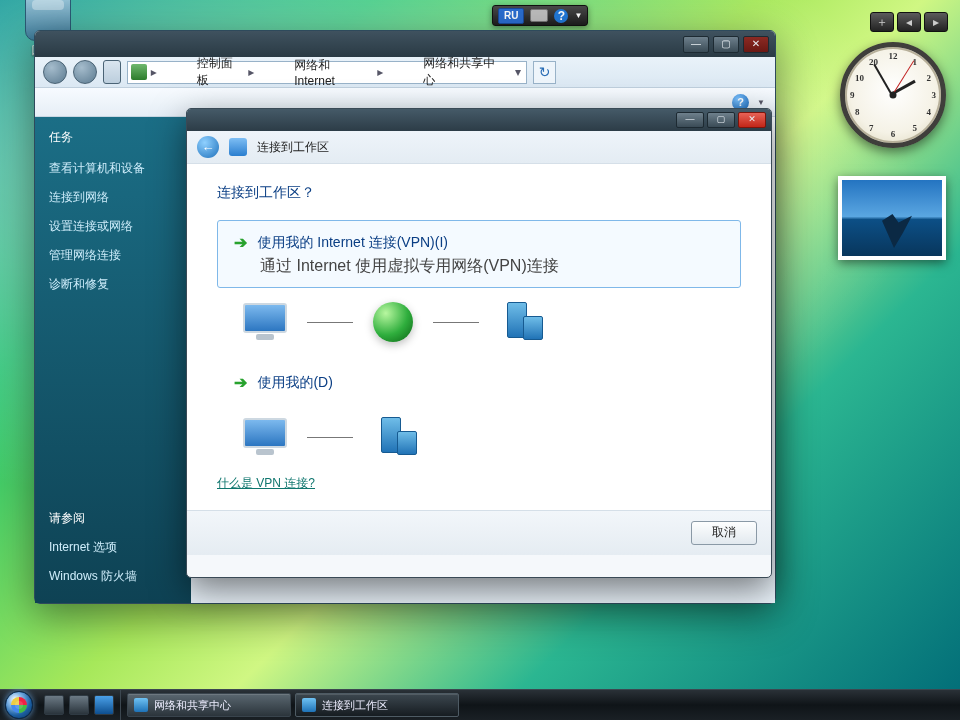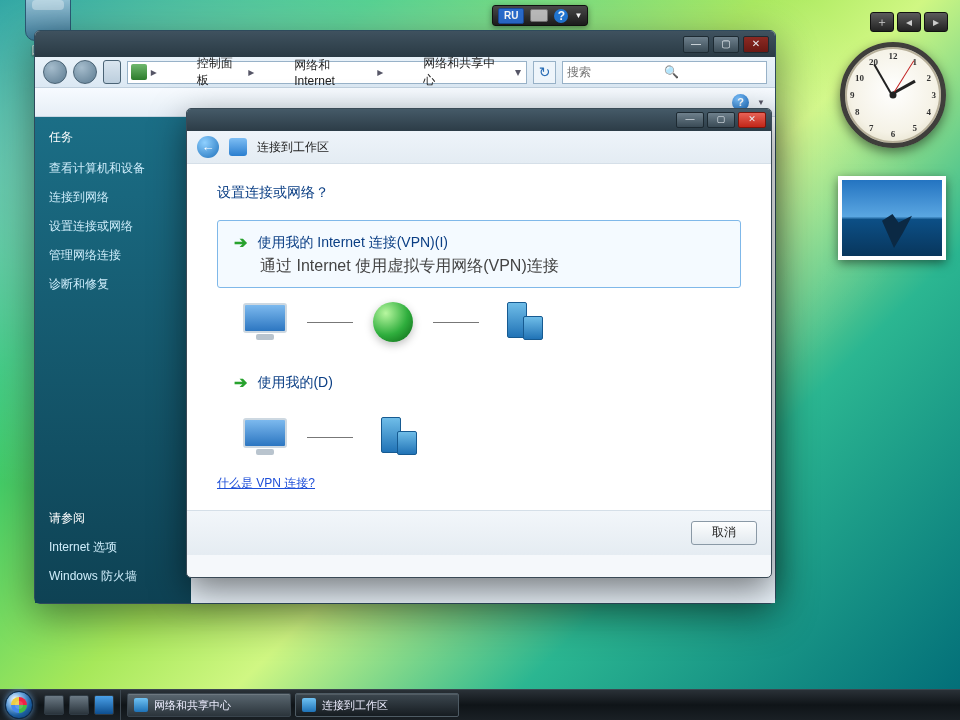--- a/index.html
+++ b/index.html
@@ -90,21 +90,21 @@
 .iconline{display:flex;align-items:center;gap:20px;margin:14px 0 18px 26px;}
 .iconline .dash{flex:0 0 46px;height:0;border-top:1px solid #777;}
 .monitor{width:44px;height:38px;position:relative;}
 .monitor .scr{width:40px;height:26px;background:linear-gradient(#7cb9ee,#2c76c1);border:2px solid #cdd8e1;border-radius:3px;}
 .monitor .base{width:18px;height:6px;background:#b9c4ce;margin:1px auto 0;border-radius:2px;}
 .globe{width:40px;height:40px;border-radius:50%;background:radial-gradient(circle at 32% 28%,#b8f7a0,#2fae3d 55%,#0a5f12);position:relative;box-shadow:0 3px 8px rgba(0,0,0,.25);}
 .servers{width:46px;height:40px;position:relative;}
 .servers .s{position:absolute;width:18px;background:linear-gradient(#6fbde8,#2173b6);border:1px solid #165a91;border-radius:2px;}
 .servers .s1{height:34px;left:8px;top:0;}
 .servers .s2{height:22px;left:24px;top:14px;}
-.whatvpn{color:#1d4ed8;font-size:12px;text-decoration:underline;cursor:pointer;display:inline-block;}
+.whatvpn{color:#0f766e;font-size:12px;text-decoration:underline;cursor:pointer;display:inline-block;}
 .wiz-footer{height:44px;border-top:1px solid #d5dfe8;background:linear-gradient(#f2f6fa,#e5ecf2);display:flex;justify-content:flex-end;align-items:center;padding:0 14px;}
 .btn{min-width:64px;height:22px;border:1px solid #8a99a6;border-radius:3px;background:linear-gradient(#fdfefe,#e2e9ef);font-size:12px;color:#222;line-height:20px;text-align:center;cursor:pointer;}
 
 
 .taskbar{position:absolute;left:0;bottom:0;width:960px;height:30px;background:linear-gradient(#2a3137 0%,#0f1418 50%,#1a2025 100%);display:flex;align-items:center;border-top:1px solid #3c4750;}
 .start{width:38px;height:30px;display:flex;align-items:center;justify-content:center;}
 .orb{width:26px;height:26px;border-radius:50%;background:radial-gradient(circle at 35% 30%,#fff,#7bb2e6 30%,#1c5fa2 62%,#0a3360);border:1px solid #0a2c50;box-shadow:0 0 6px rgba(120,190,255,.7);position:relative;}
 .orb:before{content:"";position:absolute;inset:5px;border-radius:50%;background:conic-gradient(#e24 0 25%,#4b4 0 50%,#48e 0 75%,#ec4 0);}
 .orb:after{content:"";position:absolute;inset:9px;border-radius:50%;background:rgba(255,255,255,.15);}
 .ql{display:flex;align-items:center;gap:5px;padding:0 6px;border-right:1px solid #3c4750;height:30px;}
@@ -182,24 +182,20 @@
         <div class="bc-icon"></div>
         <span class="bc-arr">▸</span>
         <span class="bc-seg">控制面板</span>
         <span class="bc-arr">▸</span>
         <span class="bc-seg">网络和 Internet</span>
         <span class="bc-arr">▸</span>
         <span class="bc-seg">网络和共享中心</span>
         <span class="bc-drop">▾</span>
       </div>
       <div class="refresh">↻</div>
-      <div class="search">
-        <span>搜索</span>
-        <span class="mag">🔍</span>
-      </div>
     </div>
     <div class="exp-strip">
       <div class="helpq">?</div>
       <div class="tridown">▼</div>
     </div>
     <div class="exp-body">
       <div class="sidebar">
         <div class="hdr">任务</div>
         <a>查看计算机和设备</a>
         <a>连接到网络</a>
@@ -222,21 +218,21 @@
       <div class="winbtn">—</div>
       <div class="winbtn">▢</div>
       <div class="winbtn close">✕</div>
     </div>
     <div class="wiz-head">
       <div class="wiz-back">←</div>
       <div class="wiz-ico"></div>
       <div class="wiz-title">连接到工作区</div>
     </div>
     <div class="wiz-body">
-      <div class="wiz-q">设置连接或网络？</div>
+      <div class="wiz-q">连接到工作区？</div>
 
       <div class="option sel">
         <div class="row1">
           <span class="arrow">➔</span>
           <span class="ttl">使用我的 Internet 连接(VPN)(I)</span>
         </div>
         <div class="desc">通过 Internet 使用虚拟专用网络(VPN)连接</div>
       </div>
       <div class="iconline">
         <div class="monitor">

